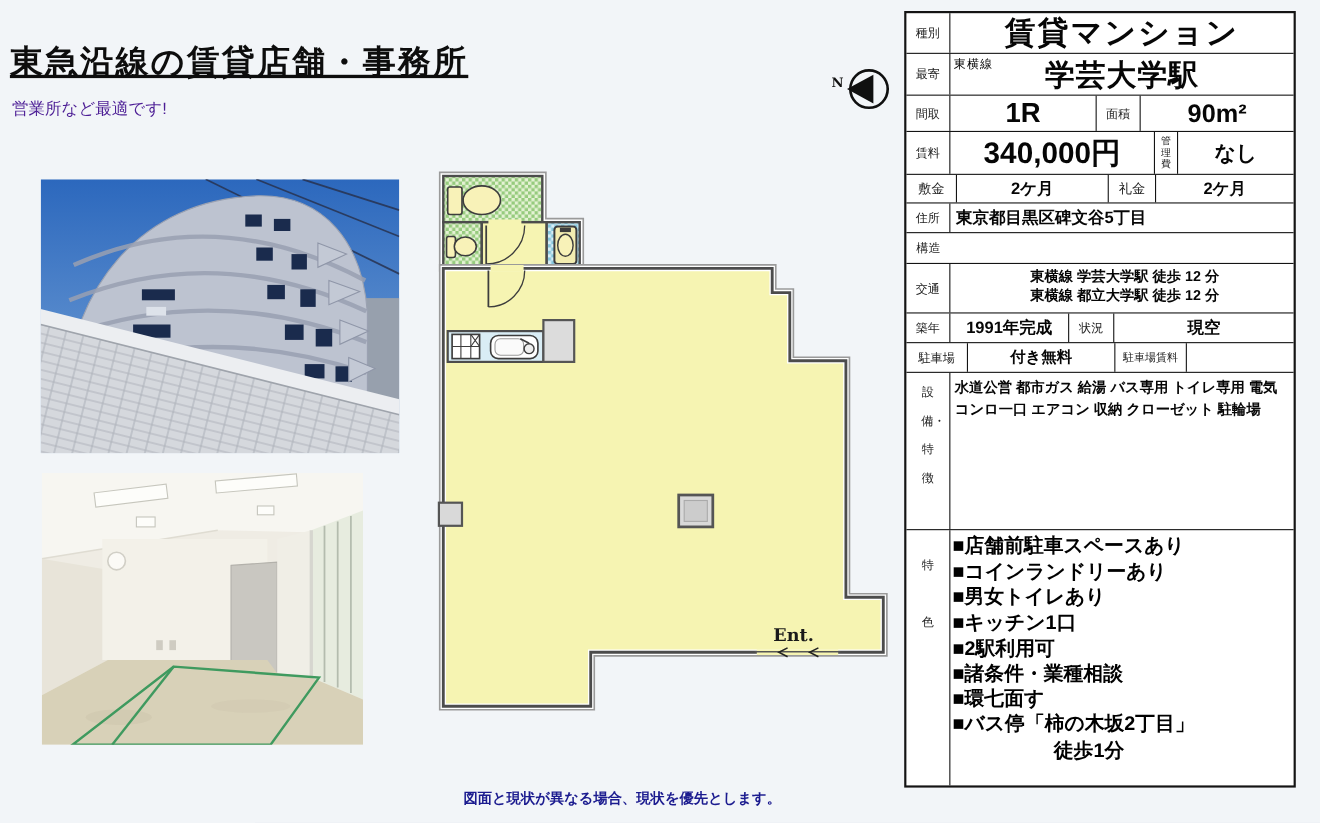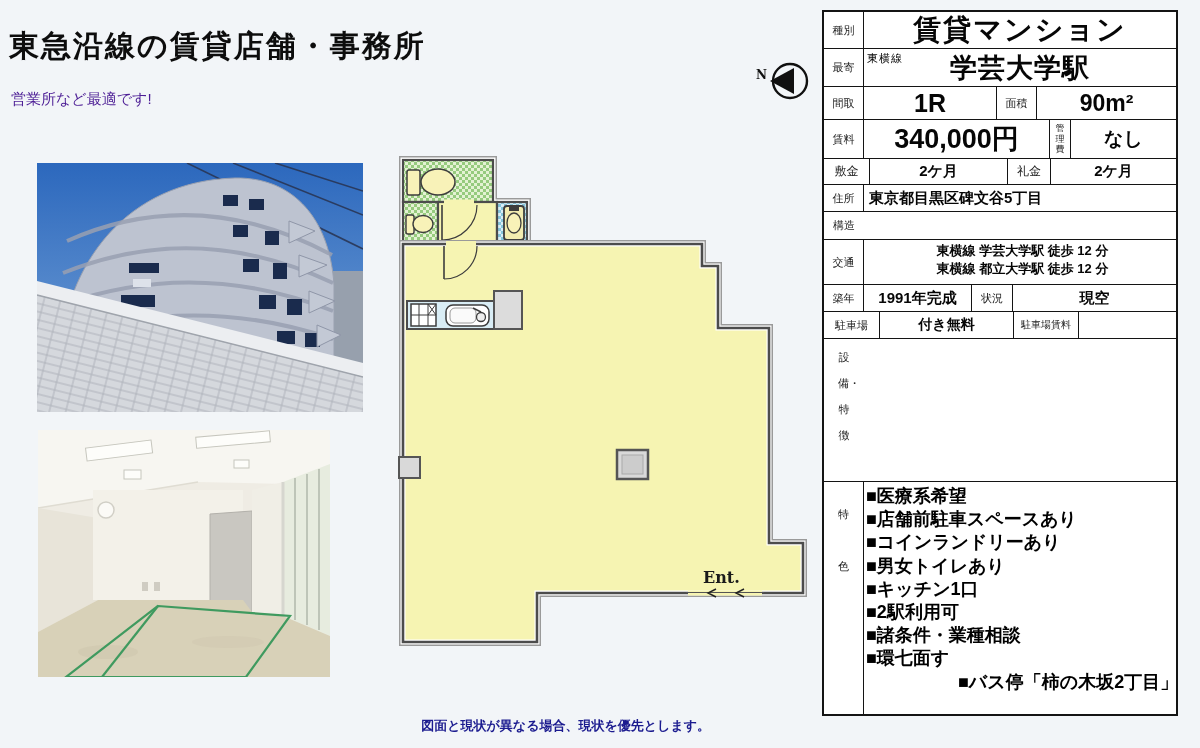--- a/index.html
+++ b/index.html
@@ -1,20 +1,20 @@
 <!DOCTYPE html>
 <html><head>
 <meta charset="utf-8">
 <style>
   html,body{margin:0;padding:0;}
   body{font-family:"Liberation Sans","DejaVu Sans",sans-serif;background:#e8ecef;}
   #page{position:relative;width:1200px;height:748px;background:#f2f5f8;overflow:hidden;}
 
   
-  #title{position:absolute;left:9px;top:26px;font-size:30px;font-weight:bold;color:#0d0d0d;letter-spacing:2px;}
+  #title{position:absolute;left:9px;top:36px;font-size:30px;font-weight:bold;color:#0d0d0d;letter-spacing:2px;text-decoration:underline;}
   #subtitle{position:absolute;left:11px;top:90px;font-size:15px;color:#4c1d95;}
 
   
   .photo{position:absolute;display:block;}
   #photo-building{left:37px;top:163px;}
   #photo-interior{left:38px;top:430px;}
 
   
   #floorplan{position:absolute;left:395px;top:150px;}
   #compass{position:absolute;left:750px;top:56px;}
@@ -310,36 +310,37 @@
       <div class="c lab" style="width:56px">駐車場</div>
       <div class="c val" style="width:134px;font-size:14px">付き無料</div>
       <div class="c lab" style="width:65px;font-size:10px">駐車場賃料</div>
       <div class="c val" style="flex:1;font-size:13px"></div>
     </div>
 
     <div class="t-row" style="height:143px">
       <div class="c lab" style="width:40px;align-items:flex-start;padding-top:5px">
         <span class="vtext" style="line-height:26px">設備・特徴</span>
       </div>
+      <div class="c val left" id="equip-val" style="flex:1">水道公営 都市ガス 給湯 バス専用 トイレ専用 電気コンロ一口 エアコン 収納 クローゼット 駐輪場</div>
     </div>
 
     <div class="t-row">
       <div class="c lab" id="feat-label" style="width:40px">
         <span>特色</span>
       </div>
       <div class="c" id="feat-val" style="flex:1">
-        <div class="feat-item">■医療系希望</div>
         <div class="feat-item">■店舗前駐車スペースあり</div>
         <div class="feat-item">■コインランドリーあり</div>
         <div class="feat-item">■男女トイレあり</div>
         <div class="feat-item">■キッチン1口</div>
         <div class="feat-item">■2駅利用可</div>
         <div class="feat-item">■諸条件・業種相談</div>
         <div class="feat-item">■環七面す</div>
         <div class="feat-item">■バス停「柿の木坂2丁目」</div>
+        <div class="feat-item">徒歩1分</div>
       </div>
     </div>
 
   </div>
 
   <div id="footer-note">図面と現状が異なる場合、現状を優先とします。</div>
 
 </div>
 
 </body></html>

